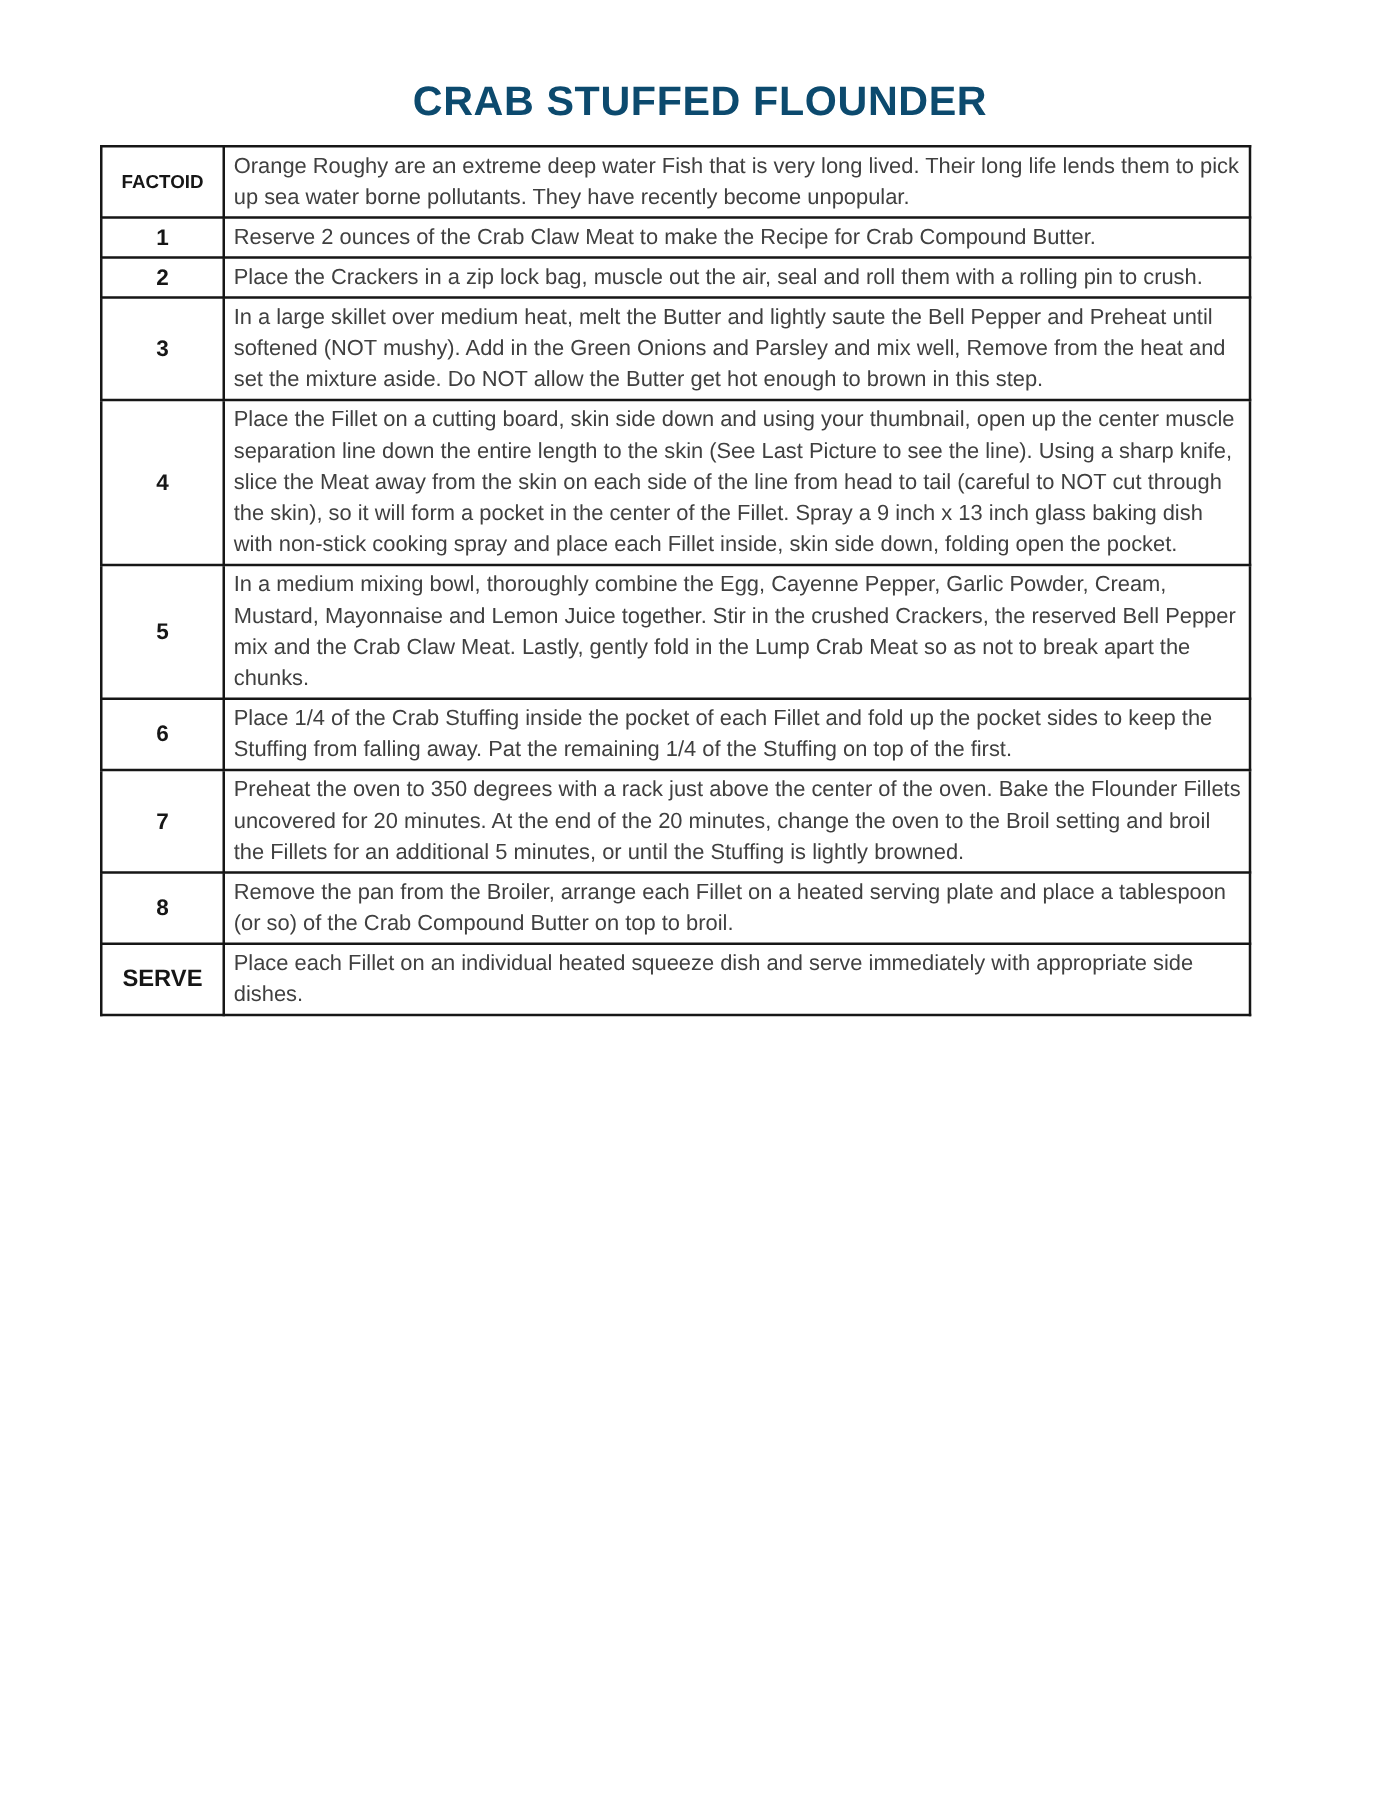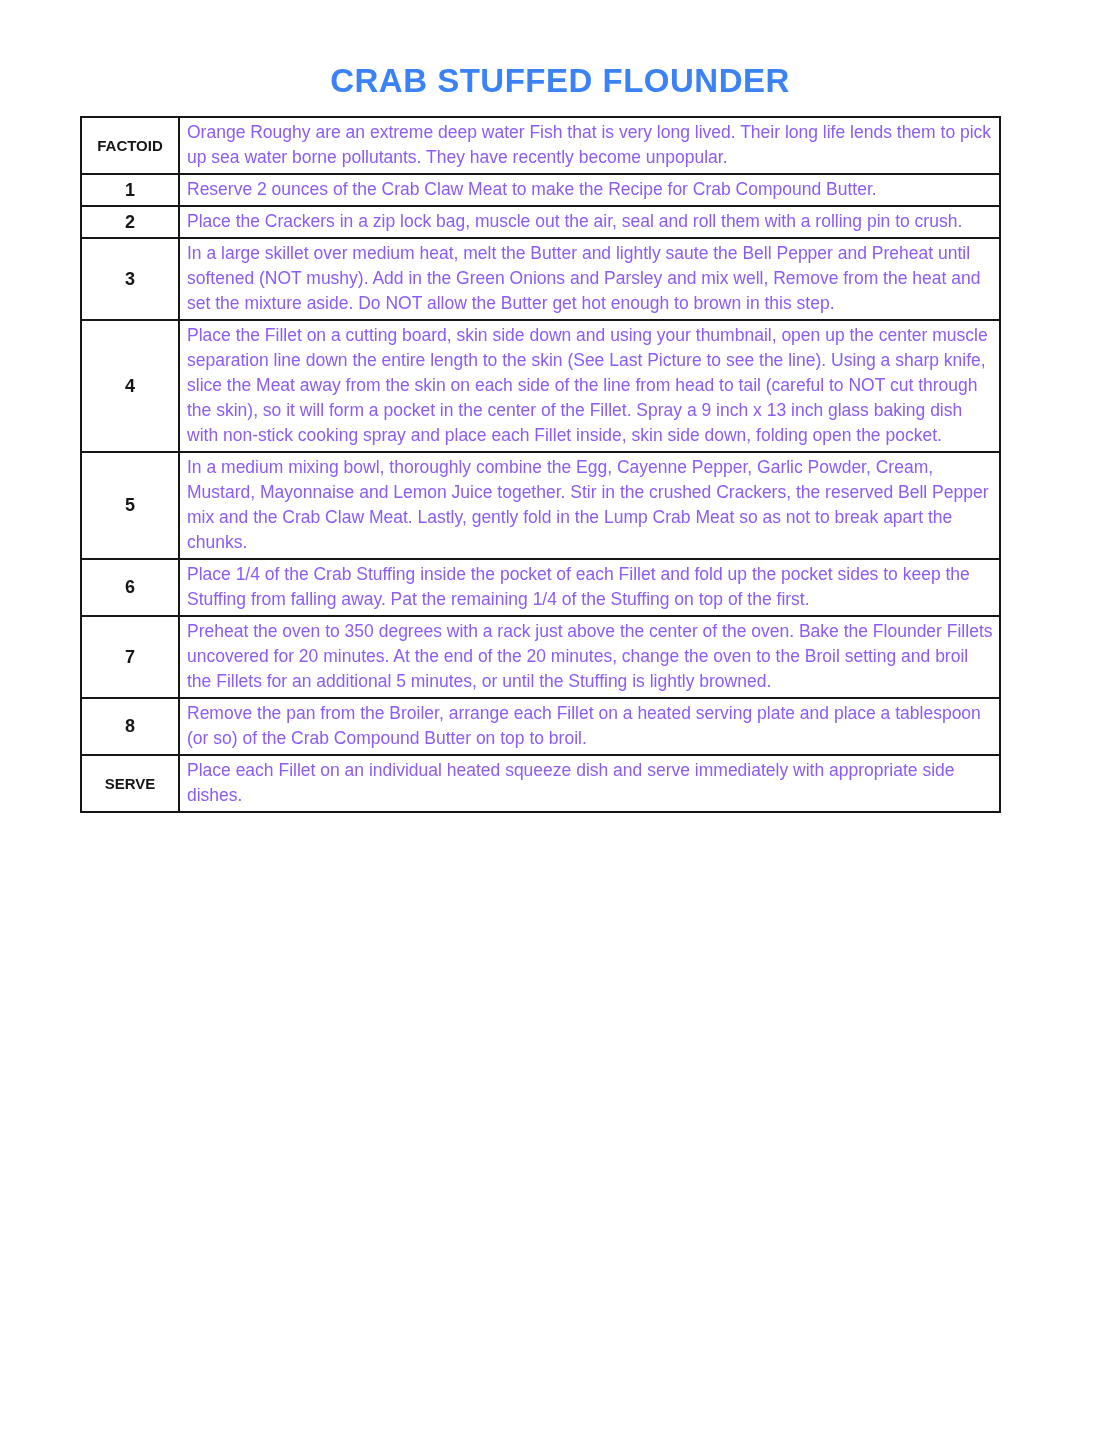--- a/index.html
+++ b/index.html
@@ -9,21 +9,21 @@
     height: 1451px;
     font-family: "Liberation Sans", "DejaVu Sans", sans-serif;
     color: #1c1c1c;
     position: relative;
   }
   .page-title {
     text-align: center;
     font-size: 33px;
     font-weight: bold;
     letter-spacing: 0.5px;
-    color: #3b82f6;
+    color: #0c4a6e;
     padding-top: 62px;
     margin-bottom: 16px;
   }
   table.recipe-table {
     border-collapse: collapse;
     margin-left: 80px;
     width: 921px;
     table-layout: fixed;
   }
   table.recipe-table td {
@@ -32,26 +32,26 @@
   td.label-cell {
     width: 98px;
     text-align: center;
     vertical-align: middle;
     font-weight: bold;
     font-size: 18px;
     color: #161616;
     padding: 2px 2px;
   }
   tr.factoid-row td.label-cell { font-size: 15px; }
-  tr.serve-row td.label-cell { font-size: 15px; }
+  tr.serve-row td.label-cell { font-size: 19px; }
   td.text-cell {
     vertical-align: middle;
     font-size: 17.5px;
     line-height: 25px;
-    color: #8b5cf6;
+    color: #404040;
     padding: 2px 4px 3px 7px;
   }
 </style>
 </head>
 <body>
 
 <div class="page-title">CRAB STUFFED FLOUNDER</div>
 
 <table class="recipe-table">
   <tbody>

